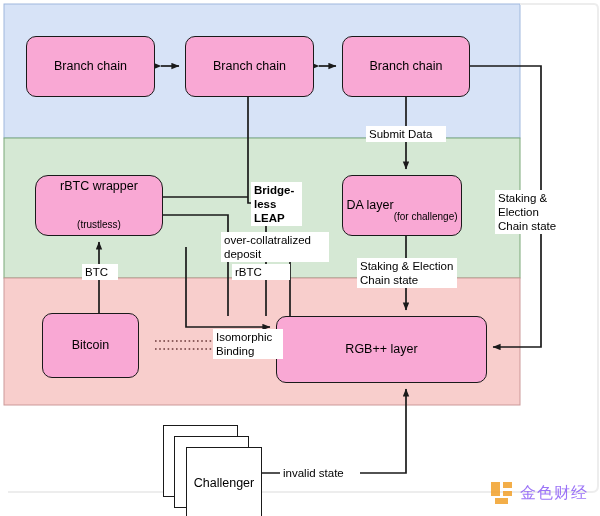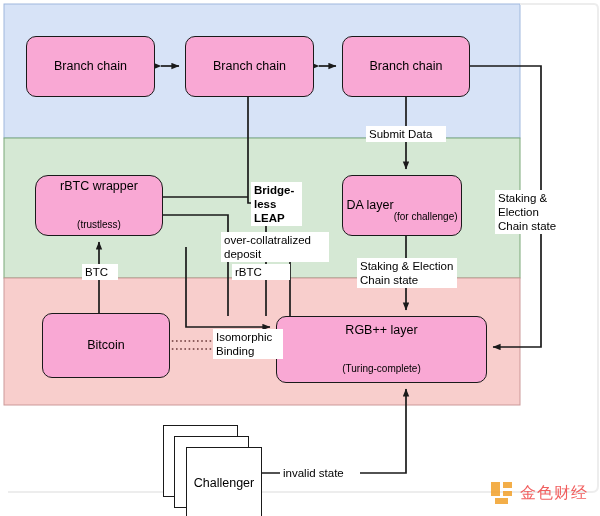--- a/index.html
+++ b/index.html
@@ -22,21 +22,21 @@
           white-space:pre-line;}
 
   .wm{position:absolute;right:12px;bottom:12px;display:flex;align-items:center;
       gap:7px;opacity:.85;}
   .wm .mark{position:relative;width:22px;height:22px;}
   .wm .mark i{position:absolute;display:block;background:#f2a02a;}
   .wm .mark i.a{left:0;top:0;width:9px;height:14px;}
   .wm .mark i.b{left:12px;top:0;width:9px;height:6px;}
   .wm .mark i.c{left:12px;top:9px;width:9px;height:5px;}
   .wm .mark i.d{left:4px;top:16px;width:13px;height:6px;}
-  .wm .txt{font-size:16px;color:#ef4444;letter-spacing:1px;
+  .wm .txt{font-size:16px;color:#8b5cf6;letter-spacing:1px;
            font-family:"DejaVu Sans",sans-serif;}
 </style>
 </head>
 <body>
 
 <div id="stage">
 
   <svg class="layer" viewBox="0 0 600 516">
     <defs>
       <marker id="arw" markerWidth="9" markerHeight="9" refX="7.6" refY="3.2" orient="auto" markerUnits="userSpaceOnUse">
@@ -109,27 +109,26 @@
   <div class="node" style="left:35px;top:175px;width:128px;height:61px;flex-direction:column;border-radius:13px;">
     <span>rBTC wrapper</span>
     <span class="t2">(trustless)</span>
   </div>
 
   <div class="node" style="left:342px;top:175px;width:120px;height:61px;">
     <span>DA layer</span>
     <span class="t2">(for challenge)</span>
   </div>
 
-  <div class="node" style="left:42px;top:313px;width:128px;height:65px;">
+  <div class="node" style="left:42px;top:313px;width:97px;height:65px;">
     <span>Bitcoin</span>
   </div>
 
   <div class="node" style="left:276px;top:316px;width:211px;height:67px;flex-direction:column;">
     <span>RGB++ layer</span>
-    <span class="t2">(Turing-complete)</span>
   </div>
 
   <div class="sq" style="left:163px;top:425px;width:75px;height:72px;"></div>
   <div class="sq" style="left:174px;top:436px;width:75px;height:72px;"></div>
   <div class="sq" style="left:186px;top:447px;width:76px;height:72px;">
     <span>Challenger</span>
   </div>
 
   <div class="elabel" style="left:366px;top:126px;width:80px;">Submit Data</div>
 

